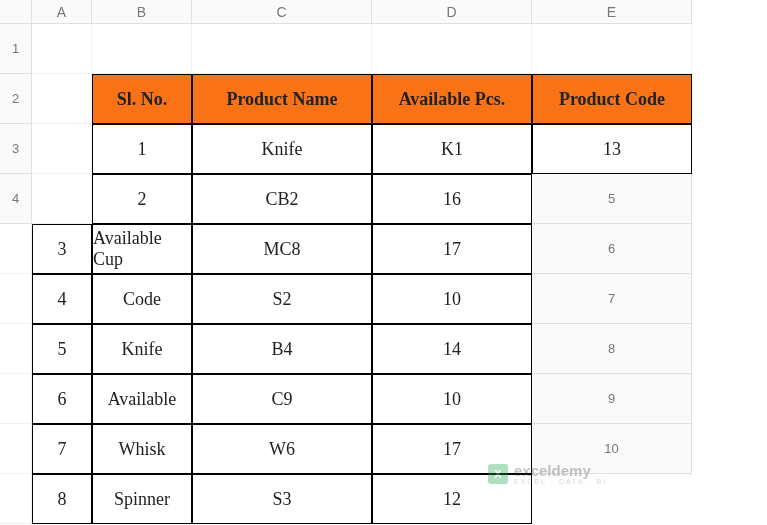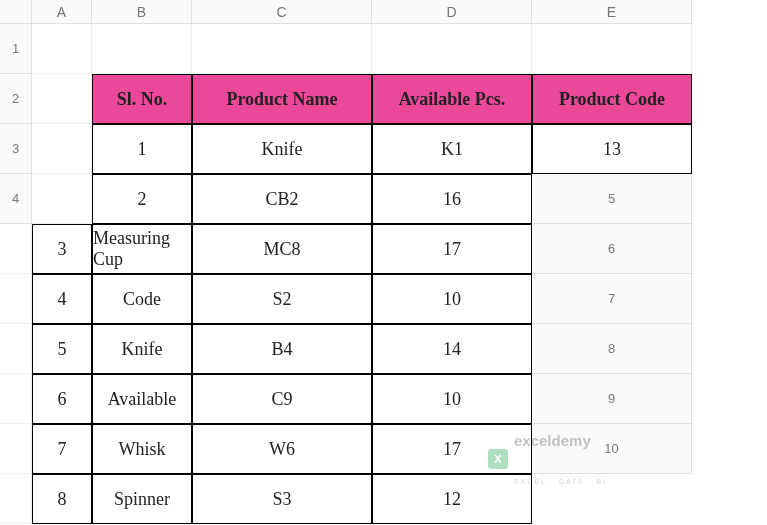--- a/index.html
+++ b/index.html
@@ -51,21 +51,21 @@
       border-right: 1px solid #f0f0f0;
       border-bottom: 1px solid #f0f0f0;
       display: flex;
       align-items: center;
       justify-content: center;
       font-size: 18px;
       color: #222;
       background: #fff;
     }
     .data-header {
-      background: #ec4899;
+      background: #f97316;
       font-weight: bold;
       border: 1px solid #000;
       font-size: 18px;
     }
     .data-cell {
       border: 1px solid #000;
       font-size: 18px;
     }
     .watermark {
       position: absolute;
@@ -86,21 +86,20 @@
       align-items: center;
       justify-content: center;
       color: #fff;
       font-size: 11px;
       font-weight: bold;
     }
     .watermark-text {
       display: flex;
       flex-direction: column;
       line-height: 1;
-      gap: 30px;
     }
     .watermark-title {
       font-size: 15px;
       color: #555;
       font-weight: 600;
     }
     .watermark-sub {
       font-size: 7px;
       color: #888;
       letter-spacing: 2px;
@@ -140,21 +139,21 @@
 
   <div class="row-header">4</div>
   <div class="cell"></div>
   <div class="cell data-cell">2</div>
   <div class="cell data-cell">CB2</div>
   <div class="cell data-cell">16</div>
 
   <div class="row-header">5</div>
   <div class="cell"></div>
   <div class="cell data-cell">3</div>
-  <div class="cell data-cell">Measuring Cup</div>
+  <div class="cell data-cell">Available Cup</div>
   <div class="cell data-cell">MC8</div>
   <div class="cell data-cell">17</div>
 
   <div class="row-header">6</div>
   <div class="cell"></div>
   <div class="cell data-cell">4</div>
   <div class="cell data-cell">Code</div>
   <div class="cell data-cell">S2</div>
   <div class="cell data-cell">10</div>
 

